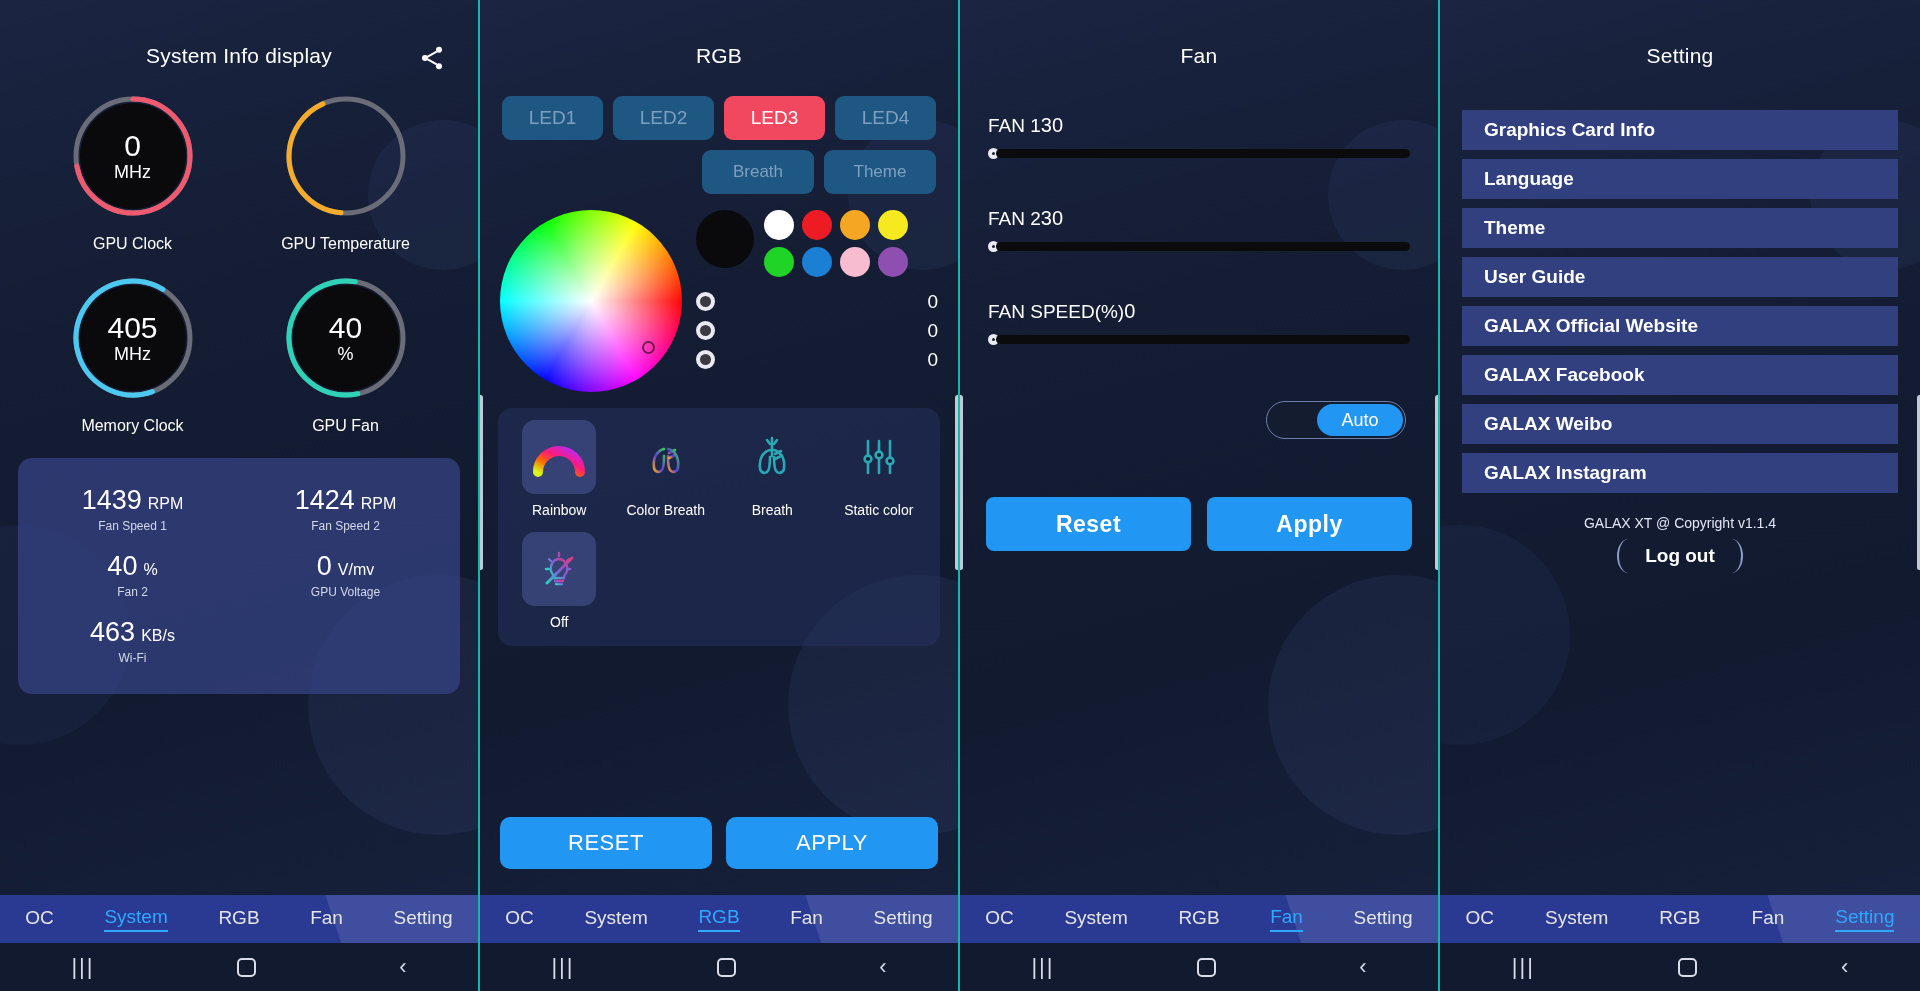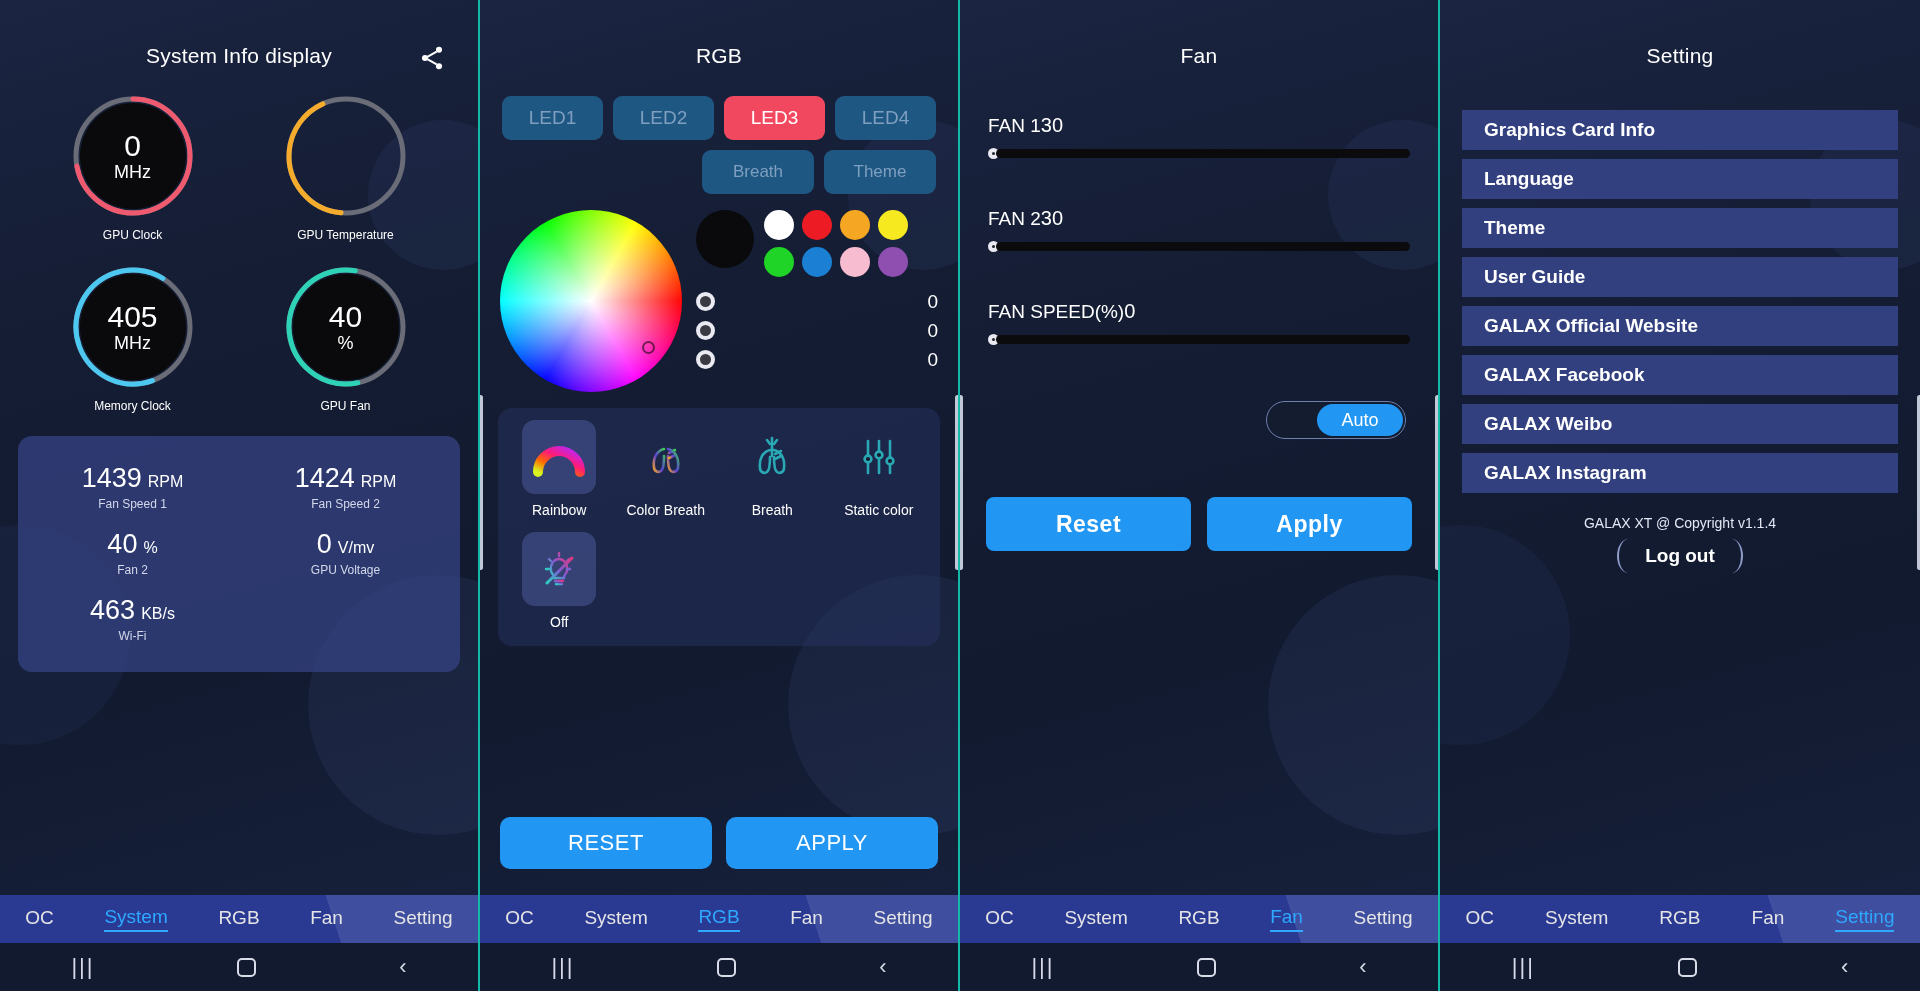--- a/index.html
+++ b/index.html
@@ -57,21 +57,21 @@
   .gauge svg { position: absolute; inset: 0; transform: rotate(-90deg); }
   .gauge-inner {
     position: absolute; inset: 9px; border-radius: 50%;
     background: #0a0a0c;
     display: flex; flex-direction: column; align-items: center; justify-content: center;
     line-height: 1.02;
   }
   .gauge-val { color: #fff; font-size: 30px; font-weight: 400; }
   .gauge-unit { color: #fff; font-size: 18px; margin-top: 1px; }
   .gauge-label {
-    color: #ffffff; font-size: 12px; margin-top: 10px;
+    color: #ffffff; font-size: 16px; margin-top: 16px;
     text-align: center; line-height: 1.25; max-width: 150px;
   }
 
   .stats-card {
     margin: 22px 18px 0 18px; position: relative; z-index: 3;
     background: rgba(54,68,134,.72);
     border-radius: 14px; padding: 18px 8px 20px 8px;
   }
   .stats-row { display: flex; align-items: flex-end; }
   .stat { flex: 1; text-align: center; padding: 9px 2px; }

